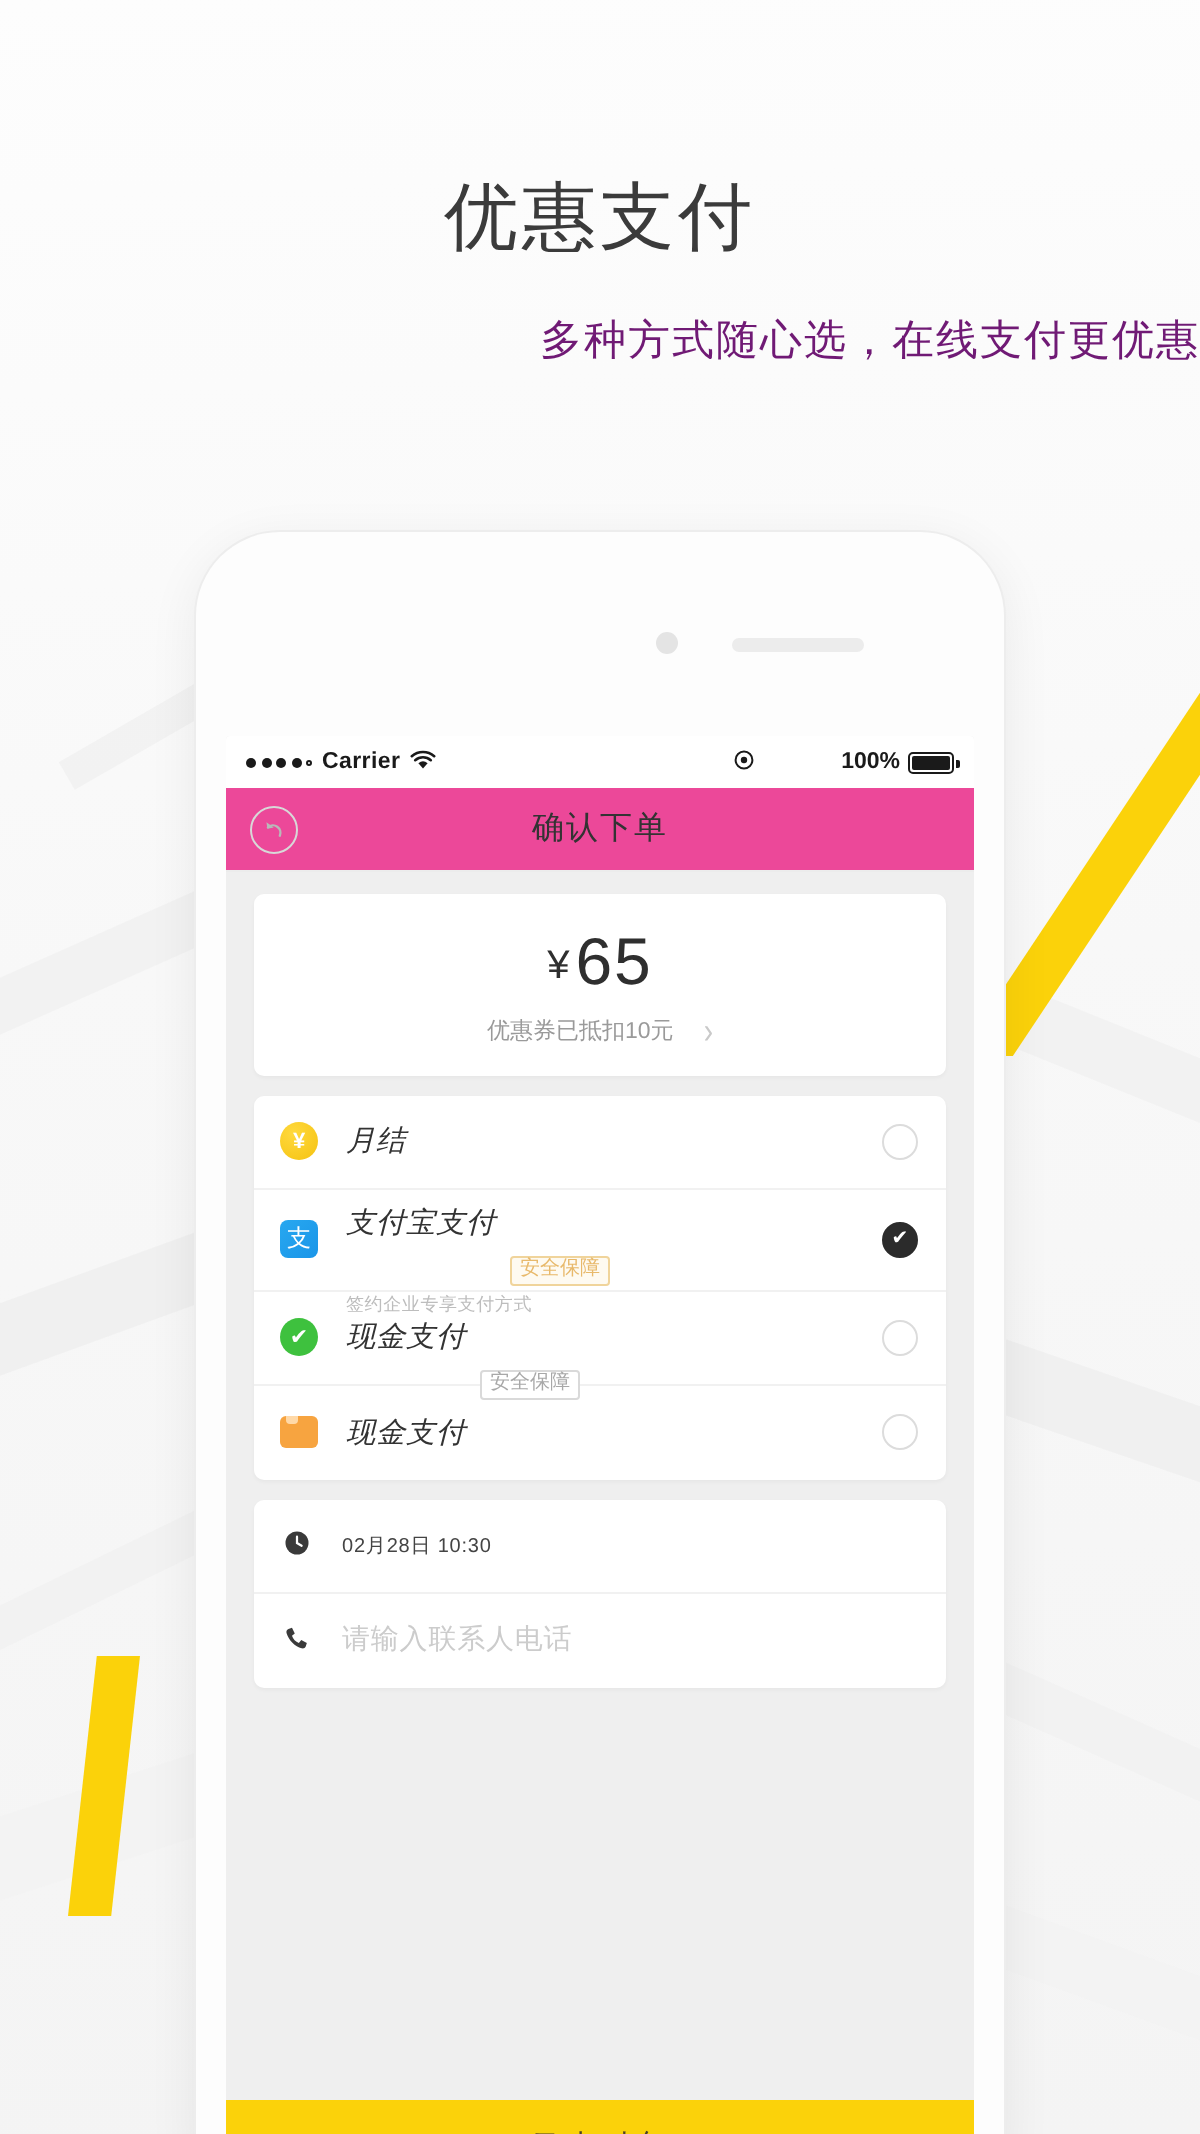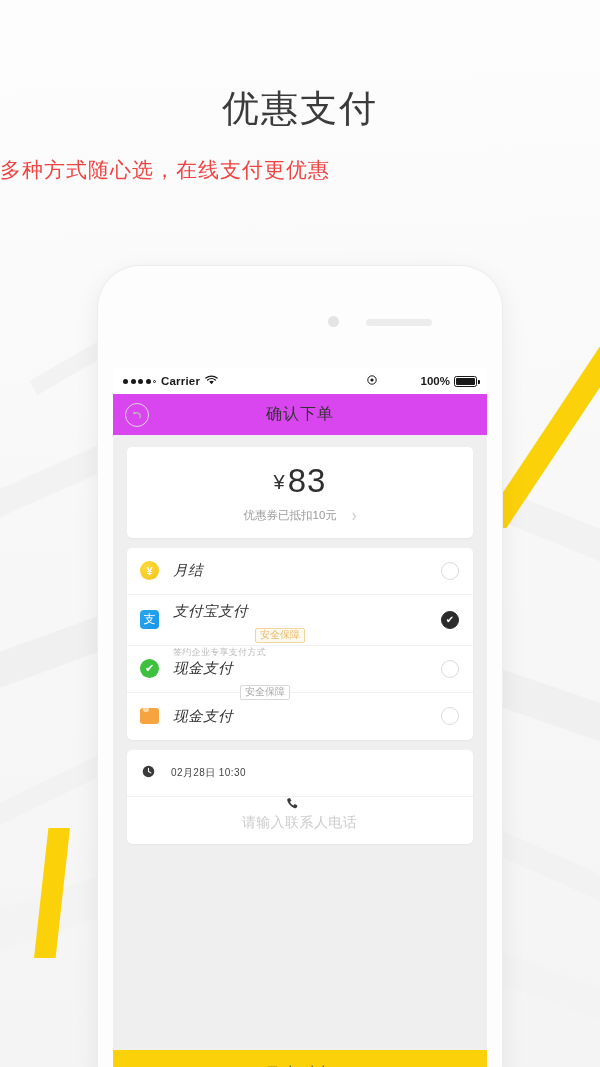--- a/index.html
+++ b/index.html
@@ -69,23 +69,23 @@
     text-align: center;
     font-size: 37px;
     color: #3b3b3b;
     letter-spacing: 2px;
     font-weight: 400;
   }
   .subhead {
     position: absolute;
     top: 156px;
     left: 0; right: 0;
-    text-align: left;
+    text-align: right;
     font-size: 21px;
-    color: #ef4444;
+    color: #701a75;
     letter-spacing: 1px;
     font-weight: 400;
   }
 
   
   .phone {
     position: absolute;
     left: 98px;
     top: 266px;
     width: 404px;
@@ -160,21 +160,21 @@
     right: -3.5px; top: 3px;
     width: 2px; height: 4px;
     background: #1a1a1a;
     border-radius: 0 1px 1px 0;
   }
   .battery i { display: block; height: 100%; width: 100%; background: #1a1a1a; border-radius: 1px; }
 
   
   .navbar {
     height: 42px;
-    background: #d946ef;
+    background: #ec4899;
     border-bottom: 1px solid #ececec;
     display: flex;
     align-items: center;
     position: relative;
   }
   .back-btn {
     position: absolute;
     left: 12px;
     width: 24px; height: 24px;
     border-radius: 50%;
@@ -328,21 +328,21 @@
 
   
   .form-card { padding: 0; }
   .form-row {
     display: flex;
     align-items: center;
     height: 47px;
     padding: 0 14px 0 13px;
     border-bottom: 1px solid #f1f1f1;
   }
-  .form-row:last-child { border-bottom: none; flex-direction: column; }
+  .form-row:last-child { border-bottom: none; }
   .form-ico {
     width: 17px;
     flex: 0 0 17px;
     margin-right: 14px;
     text-align: center;
     color: #3a3a3a;
     font-size: 13px;
     line-height: 1;
   }
   .form-val { font-size: 10px; color: #444444; letter-spacing: .4px; }
@@ -432,21 +432,21 @@
         </svg>
       </div>
       <div class="nav-title">确认下单</div>
     </div>
 
     <div class="screen-body">
       <div class="cards-wrap">
 
         <div class="card price-card">
           <div class="price-main">
-            <span class="yen">¥</span><span>83</span>
+            <span class="yen">¥</span><span>65</span>
           </div>
           <div class="coupon-row">
             <span>优惠券已抵扣10元</span>
             <span class="chev">›</span>
           </div>
         </div>
 
         <div class="card pay-card">
 
           <div class="pay-row">

